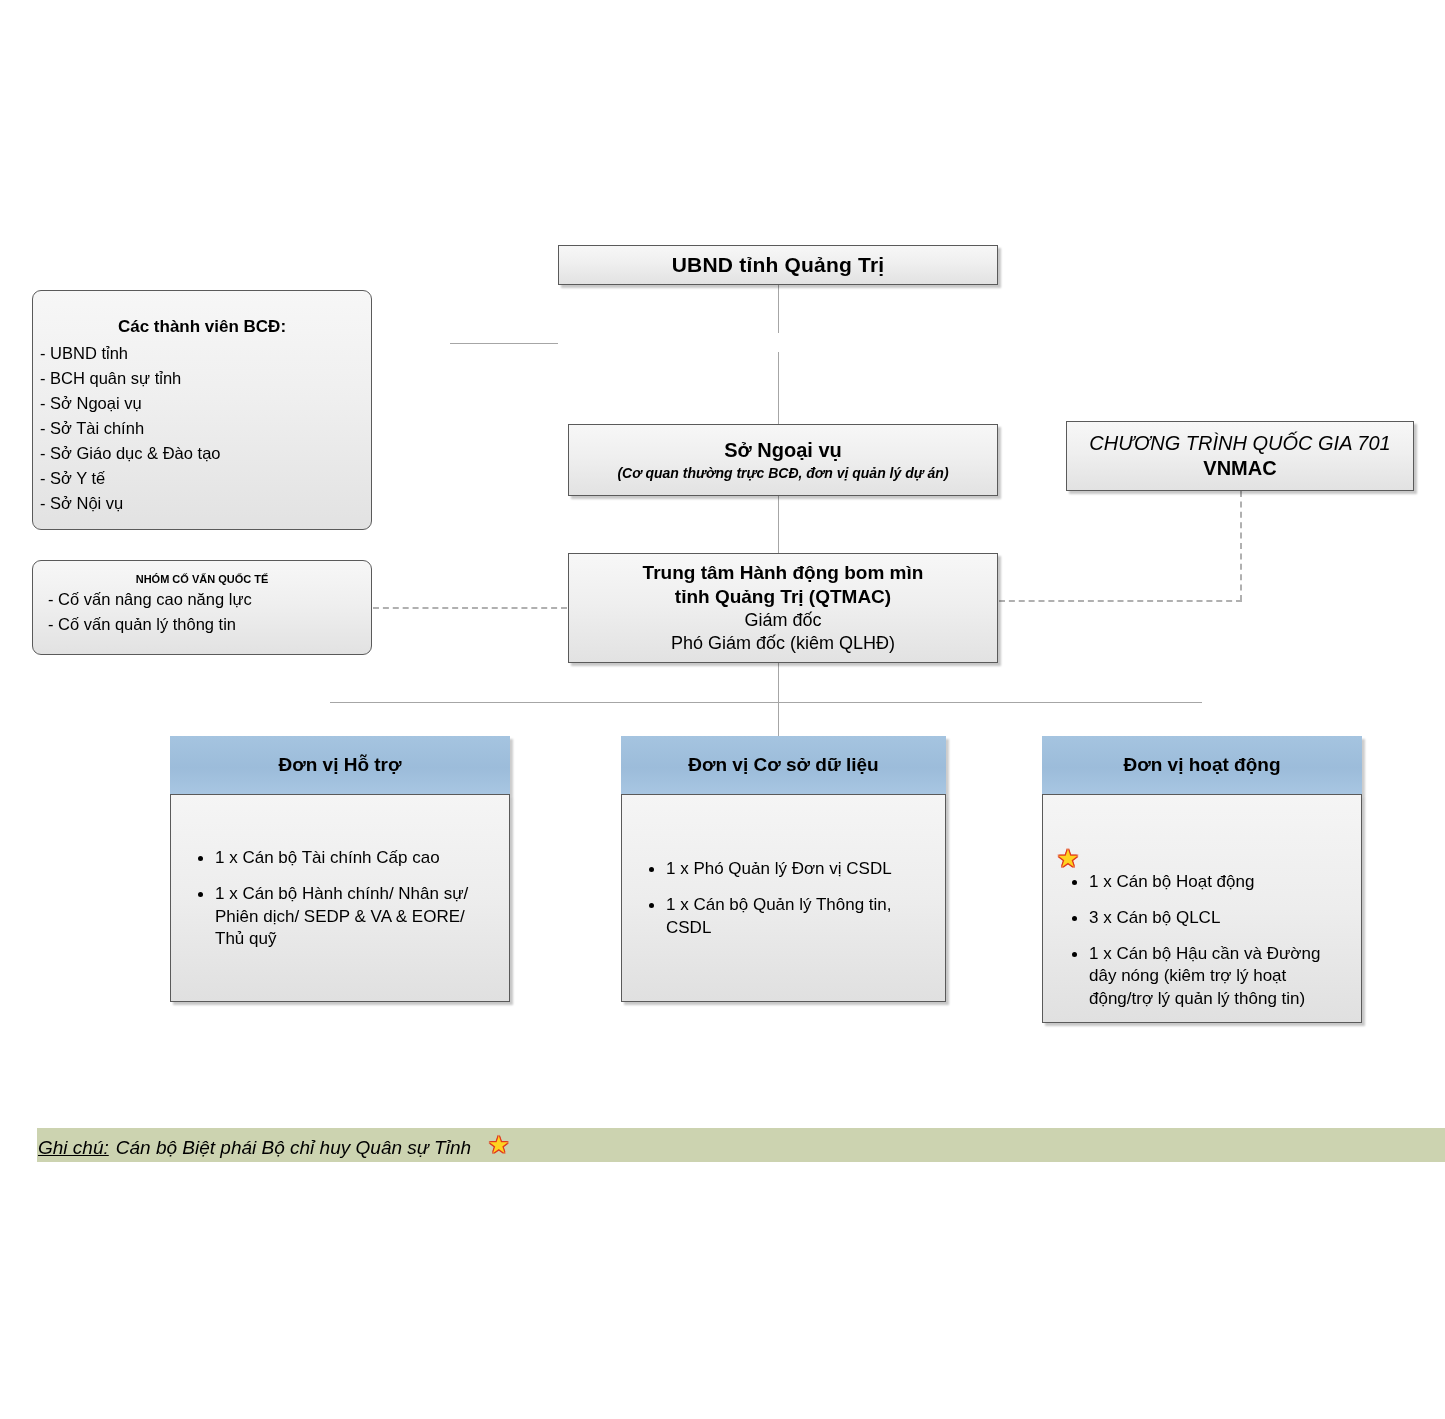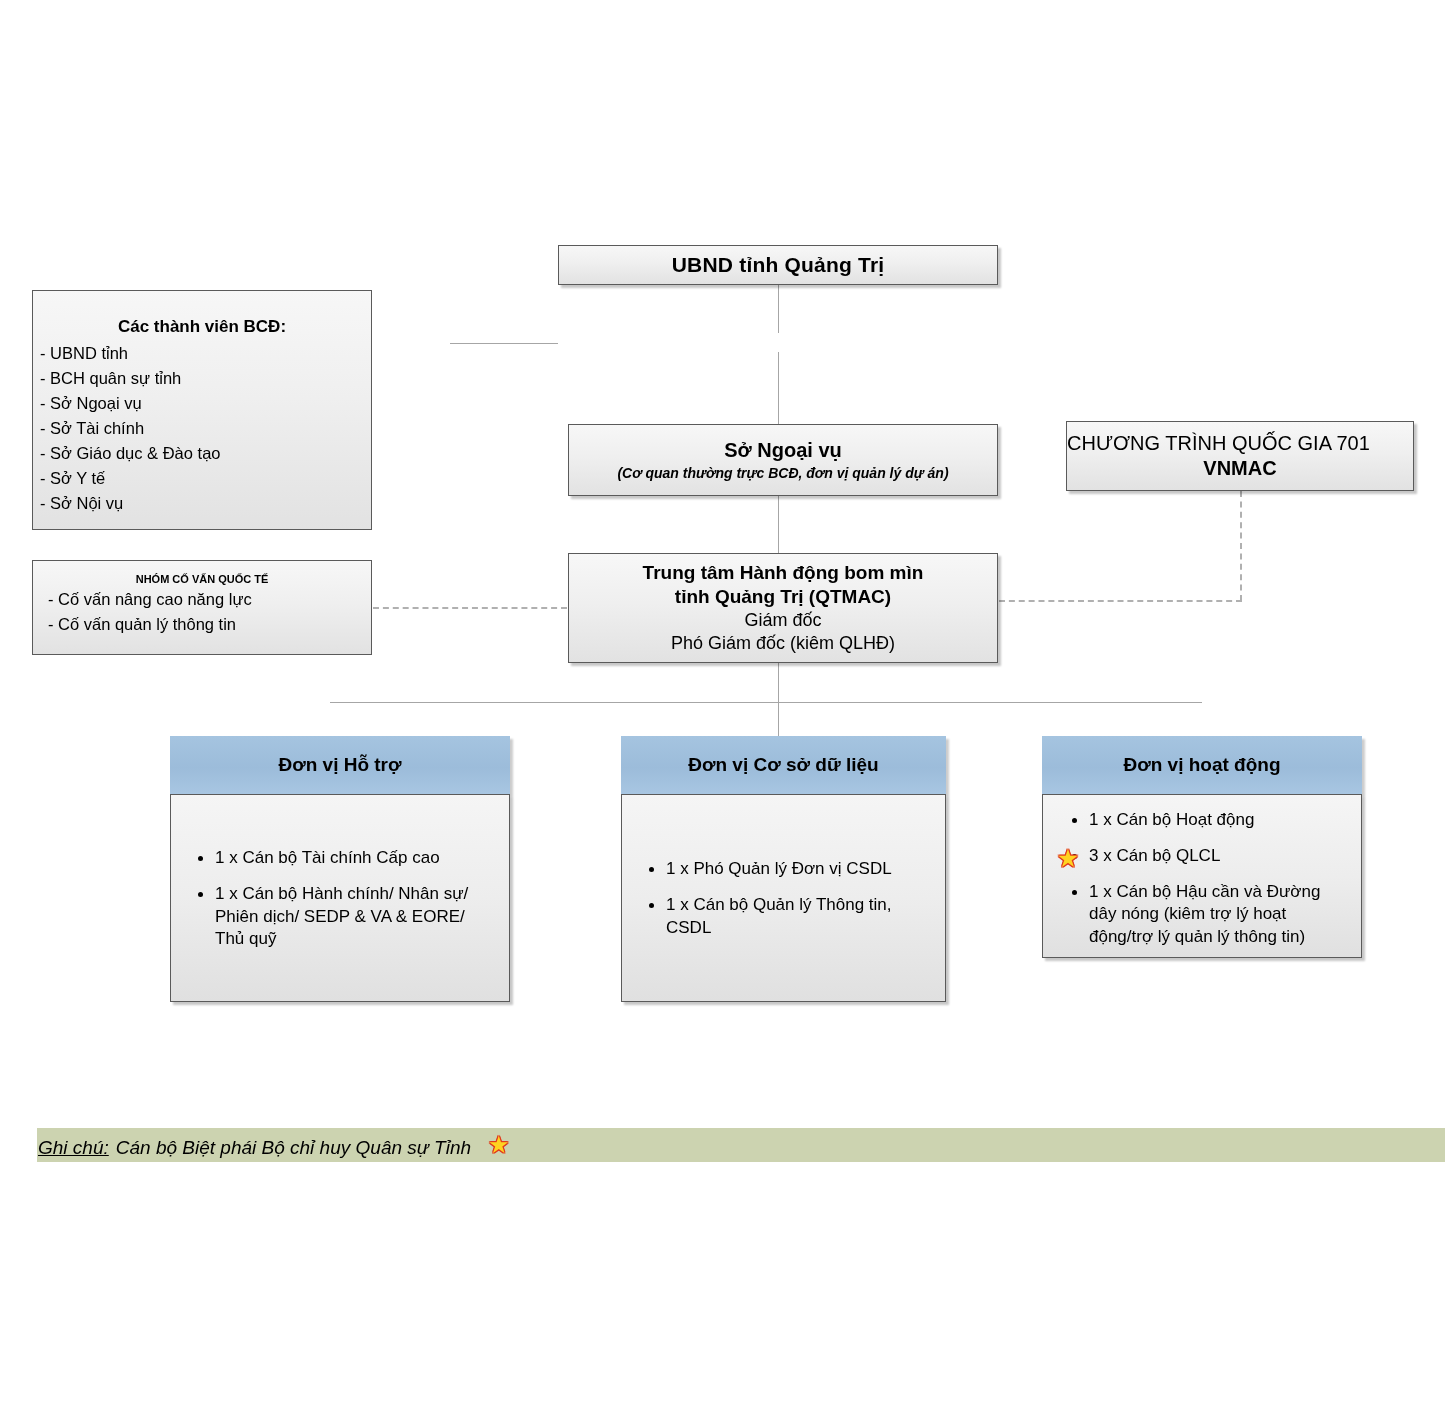--- a/index.html
+++ b/index.html
@@ -25,20 +25,21 @@
     box-sizing: border-box;
     border: 1px solid #5a5a5a;
     background: linear-gradient(to bottom, #f7f7f7 0%, #efefef 45%, #e2e2e2 100%);
     box-shadow: 3px 3px 2px rgba(0,0,0,0.22);
     display: flex;
     flex-direction: column;
     justify-content: center;
   }
   .box.plain {
     box-shadow: none;
+    border-radius: 9px;
   }
 
   .ttl {
     text-align: center;
     font-weight: bold;
   }
 
   
   #node-ubnd {
     left: 558px; top: 245px; width: 440px; height: 40px;
@@ -77,21 +78,21 @@
     font-size: 14px;
     font-weight: bold;
     font-style: italic;
     margin-top: 3px;
   }
 
   #node-vnmac {
     left: 1066px; top: 421px; width: 348px; height: 70px;
   }
   #node-vnmac .line1 {
-    text-align: left; font-size: 20px; font-weight: normal;
+    text-align: center; font-size: 20px; font-weight: normal; font-style: italic;
   }
   #node-vnmac .line2 {
     text-align: center; font-size: 20px; font-weight: bold; margin-top: 2px;
   }
 
   #node-qtmac {
     left: 568px; top: 553px; width: 430px; height: 110px;
   }
   #node-qtmac .ttl { font-size: 19px; line-height: 1.26; }
   #node-qtmac .role {
@@ -143,21 +144,21 @@
     box-sizing: border-box;
   }
   .unit-body li { margin: 11px 0; }
   .unit-body li::marker { font-size: 18px; }
 
   #unit-support { left: 170px; top: 736px; width: 340px; }
   #unit-support .unit-body { height: 208px; }
   #unit-database { left: 621px; top: 736px; width: 325px; border-radius: 8px; }
   #unit-database .unit-body { height: 208px; }
   #unit-ops { left: 1042px; top: 736px; width: 320px; }
-  #unit-ops .unit-body { height: 164px; align-items: center; padding-top: 4px; }
+  #unit-ops .unit-body { height: 229px; align-items: flex-end; padding-top: 4px; }
   #unit-ops .unit-body ul { padding-left: 46px; }
 
   
   .star-marker {
     position: absolute;
     left: 1055px;
     top: 845px;
     width: 26px;
     height: 26px;
     line-height: 26px;

